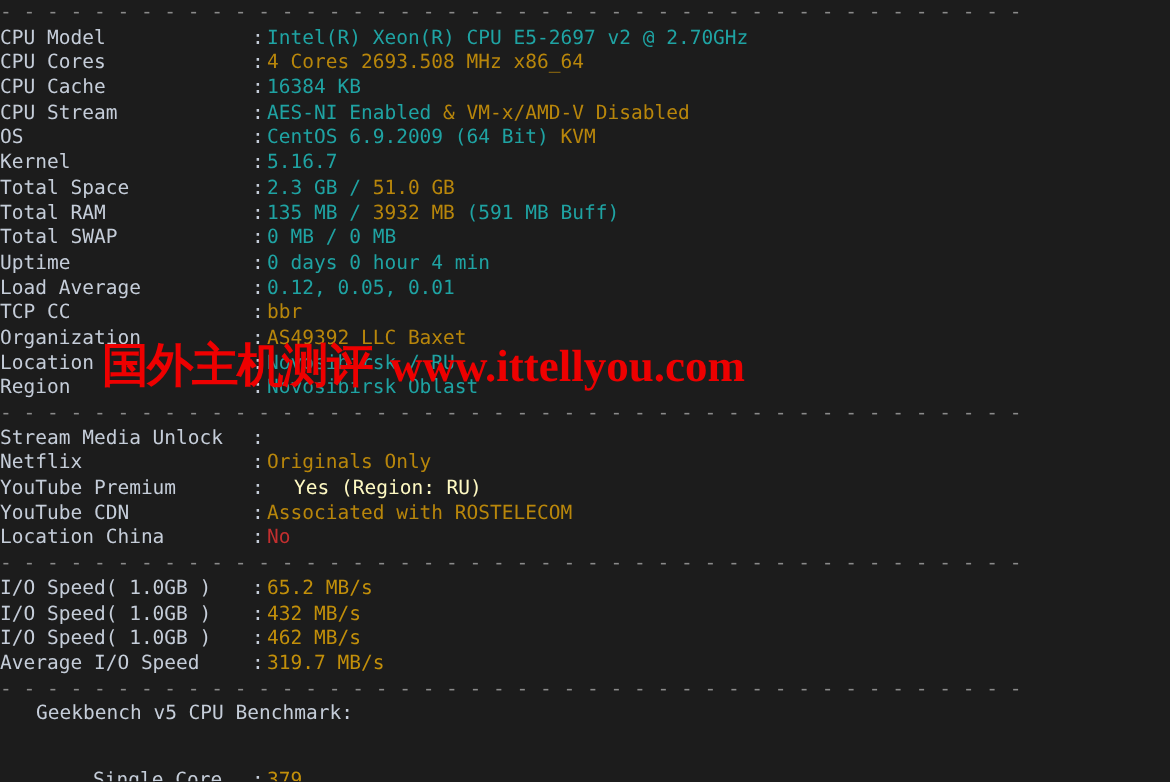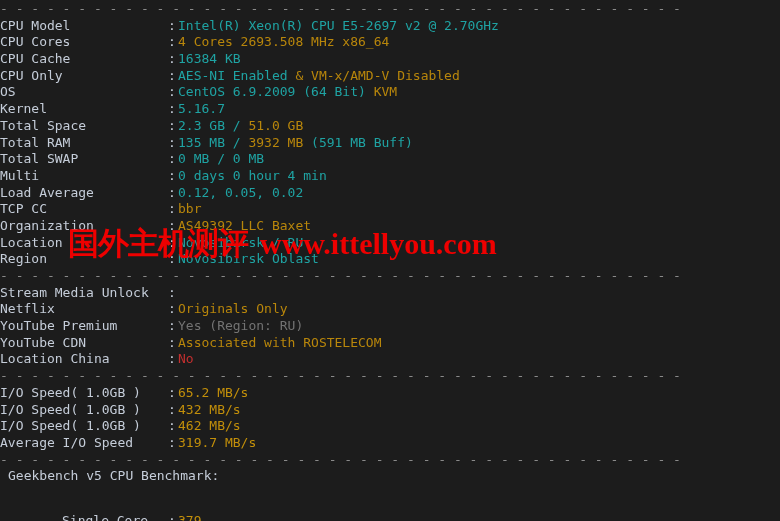--- a/index.html
+++ b/index.html
@@ -51,24 +51,24 @@
   }
   .colon {
     display: inline-block;
     width: 10px;
     color: #c5cdd9;
   }
   .val { }
   .cyan   { color: #1fa3a3; }
   .orange { color: #b8860b; margin-top: 28px; }
   .gold   { color: #c28f0a; }
-  .green  { color: #737373; }
+  .green  { color: #fef9c3; margin-left: 18px; }
   .red    { color: #c22f2f; text-align: center; }
   .plain  { color: #c5cdd9; }
-  .head   { color: #c5cdd9; padding-left: 8px; }
+  .head   { color: #c5cdd9; padding-left: 24px; }
 
   .watermark {
     position: absolute;
     left: 68px;
     top: 236px;
     font-family: Liberation Serif, serif;
     font-size: 30px;
     font-weight: 700;
     color: #ee0000;
     white-space: pre;
@@ -85,35 +85,35 @@
   <div class="term">
 
     <span class="sep">- - - - - - - - - - - - - - - - - - - - - - - - - - - - - - - - - - - - - - - - - - - -</span>
 
     <span class="row"><span class="lbl">CPU Model</span><span class="colon">:</span><span class="val cyan">Intel(R) Xeon(R) CPU E5-2697 v2 @ 2.70GHz</span></span>
 
     <span class="row"><span class="lbl">CPU Cores</span><span class="colon">:</span><span class="val orange">4 Cores 2693.508 MHz x86_64</span></span>
 
     <span class="row"><span class="lbl">CPU Cache</span><span class="colon">:</span><span class="val cyan">16384 KB</span></span>
 
-    <span class="row"><span class="lbl">CPU Only</span><span class="colon">:</span><span class="val cyan">AES-NI Enabled</span><span class="plain"> </span><span class="orange">&amp;</span><span class="plain"> </span><span class="orange">VM-x/AMD-V Disabled</span></span>
+    <span class="row"><span class="lbl">CPU Stream</span><span class="colon">:</span><span class="val cyan">AES-NI Enabled</span><span class="plain"> </span><span class="orange">&amp;</span><span class="plain"> </span><span class="orange">VM-x/AMD-V Disabled</span></span>
 
     <span class="row"><span class="lbl">OS</span><span class="colon">:</span><span class="val cyan">CentOS 6.9.2009 (64 Bit)</span><span class="plain"> </span><span class="orange">KVM</span></span>
 
     <span class="row"><span class="lbl">Kernel</span><span class="colon">:</span><span class="val cyan">5.16.7</span></span>
 
     <span class="row"><span class="lbl">Total Space</span><span class="colon">:</span><span class="val cyan">2.3 GB</span><span class="plain"> </span><span class="cyan">/</span><span class="plain"> </span><span class="orange">51.0 GB</span></span>
 
     <span class="row"><span class="lbl">Total RAM</span><span class="colon">:</span><span class="val cyan">135 MB</span><span class="plain"> </span><span class="cyan">/</span><span class="plain"> </span><span class="orange">3932 MB</span><span class="plain"> </span><span class="cyan">(591 MB Buff)</span></span>
 
     <span class="row"><span class="lbl">Total SWAP</span><span class="colon">:</span><span class="val cyan">0 MB / 0 MB</span></span>
 
-    <span class="row"><span class="lbl">Multi</span><span class="colon">:</span><span class="val cyan">0 days 0 hour 4 min</span></span>
+    <span class="row"><span class="lbl">Uptime</span><span class="colon">:</span><span class="val cyan">0 days 0 hour 4 min</span></span>
 
-    <span class="row"><span class="lbl">Load Average</span><span class="colon">:</span><span class="val cyan">0.12, 0.05, 0.02</span></span>
+    <span class="row"><span class="lbl">Load Average</span><span class="colon">:</span><span class="val cyan">0.12, 0.05, 0.01</span></span>
 
     <span class="row"><span class="lbl">TCP CC</span><span class="colon">:</span><span class="val orange">bbr</span></span>
 
     <span class="row"><span class="lbl">Organization</span><span class="colon">:</span><span class="val orange">AS49392 LLC Baxet</span></span>
 
     <span class="row"><span class="lbl">Location</span><span class="colon">:</span><span class="val cyan">Novosibirsk / RU</span></span>
 
     <span class="row"><span class="lbl">Region</span><span class="colon">:</span><span class="val cyan">Novosibirsk Oblast</span></span>
 
     <span class="sep">- - - - - - - - - - - - - - - - - - - - - - - - - - - - - - - - - - - - - - - - - - - -</span>

